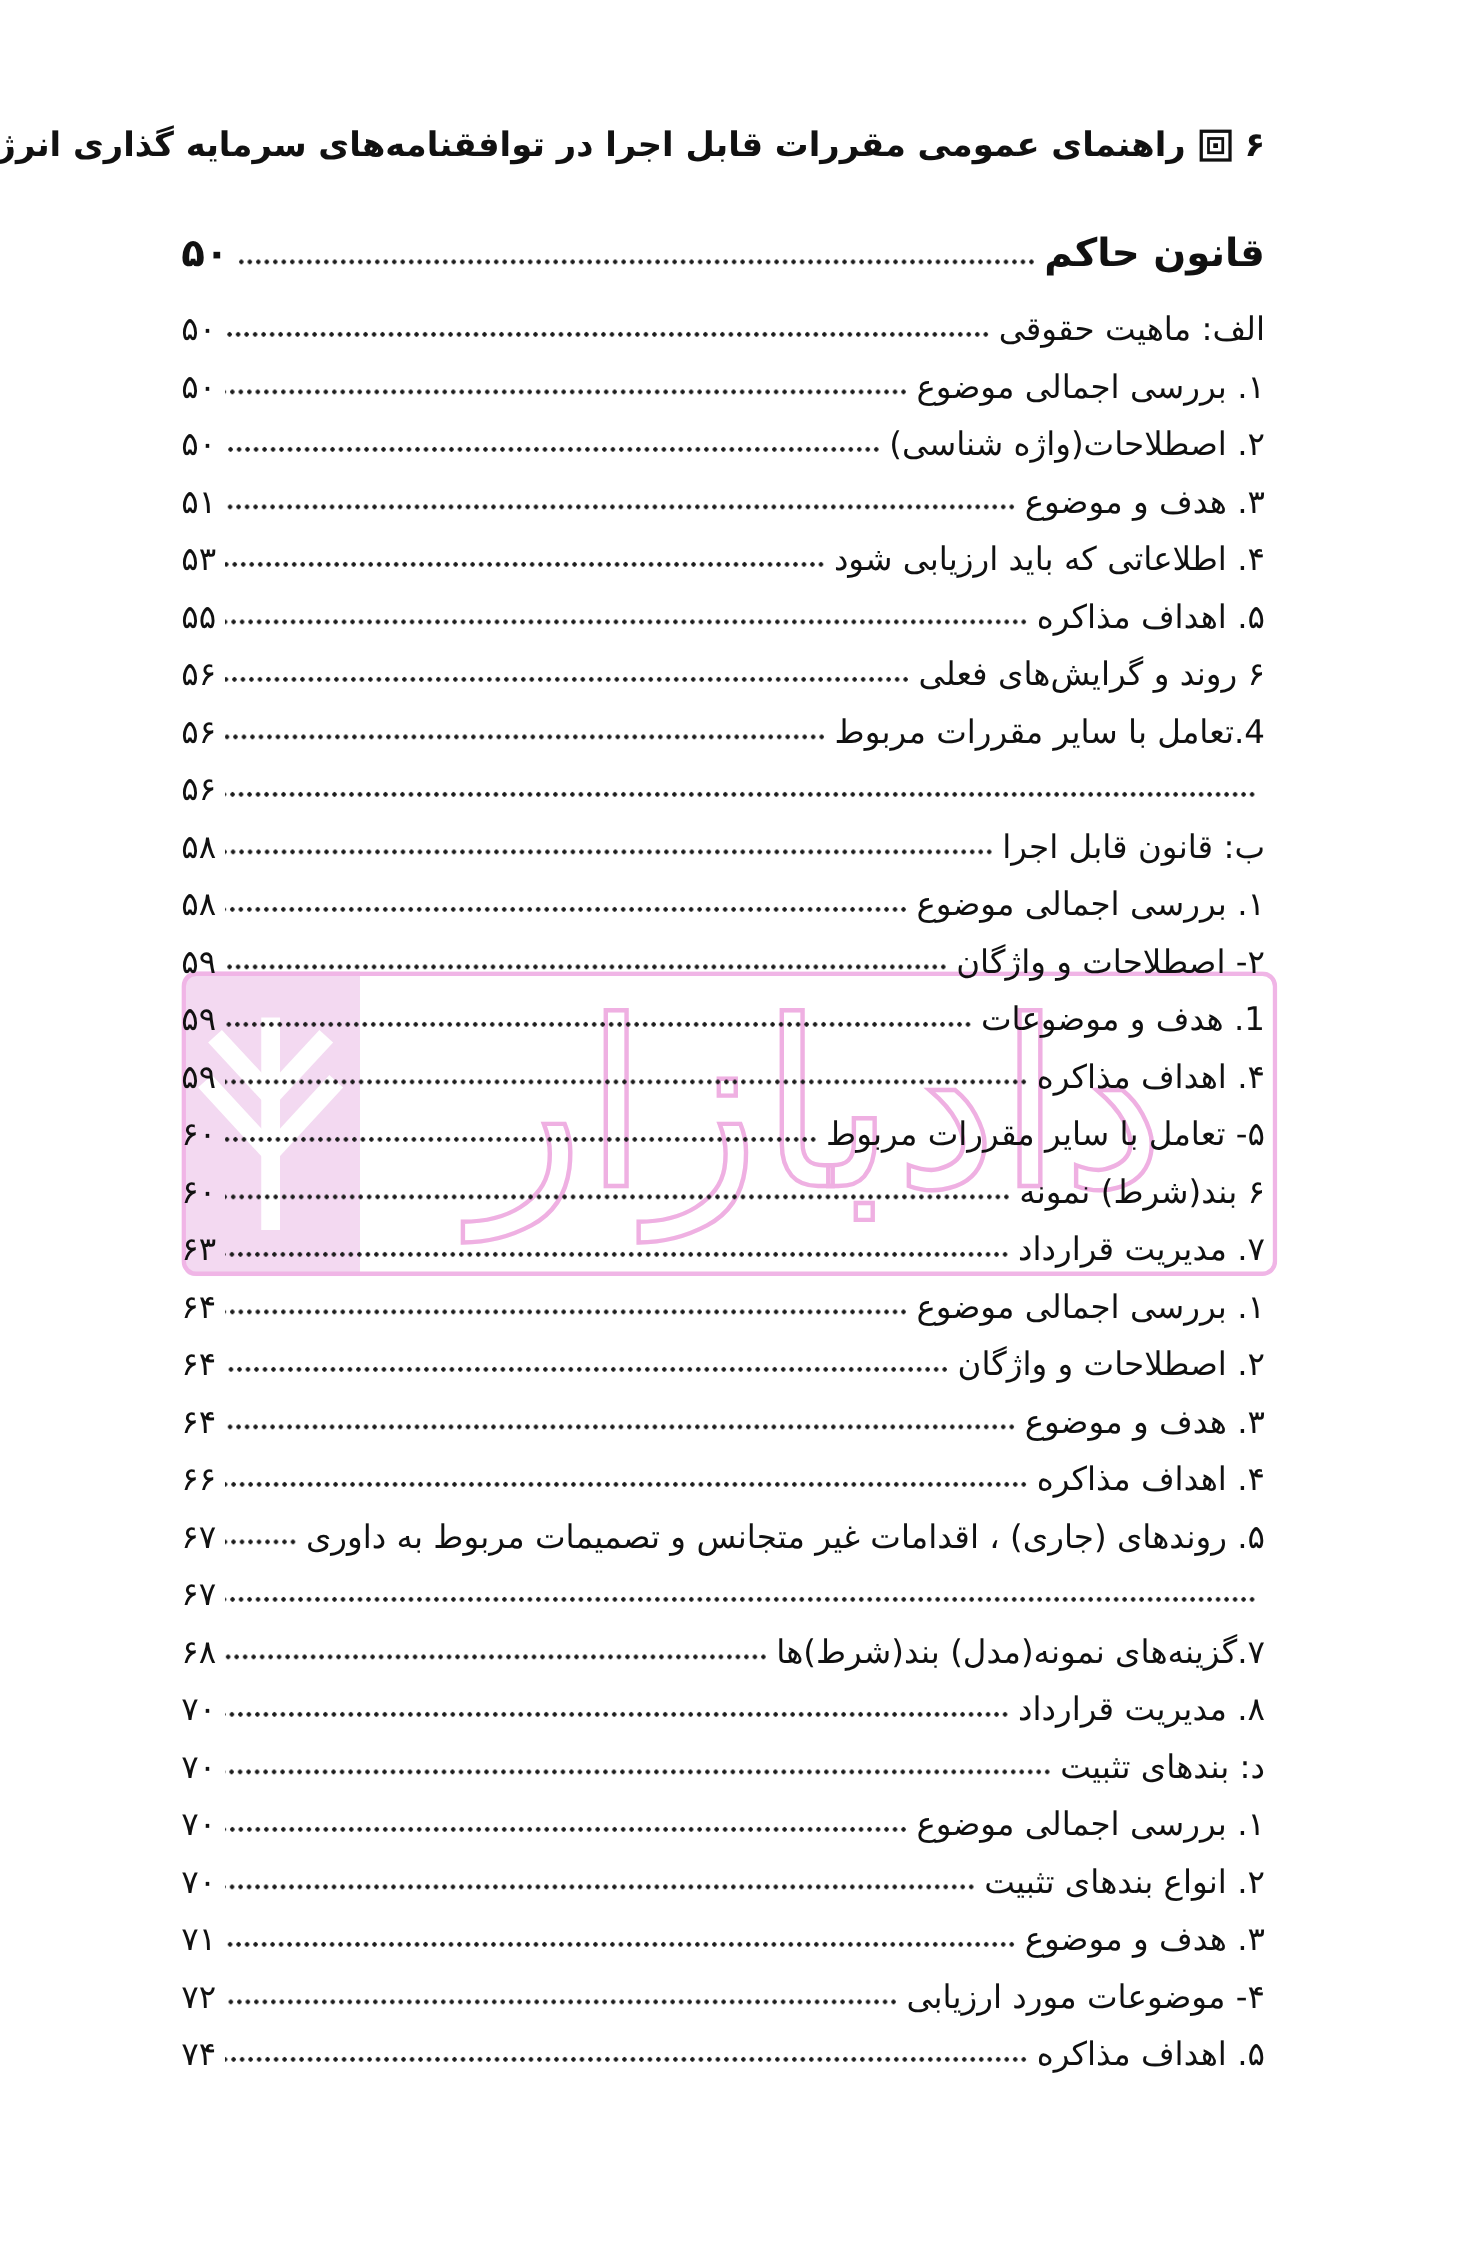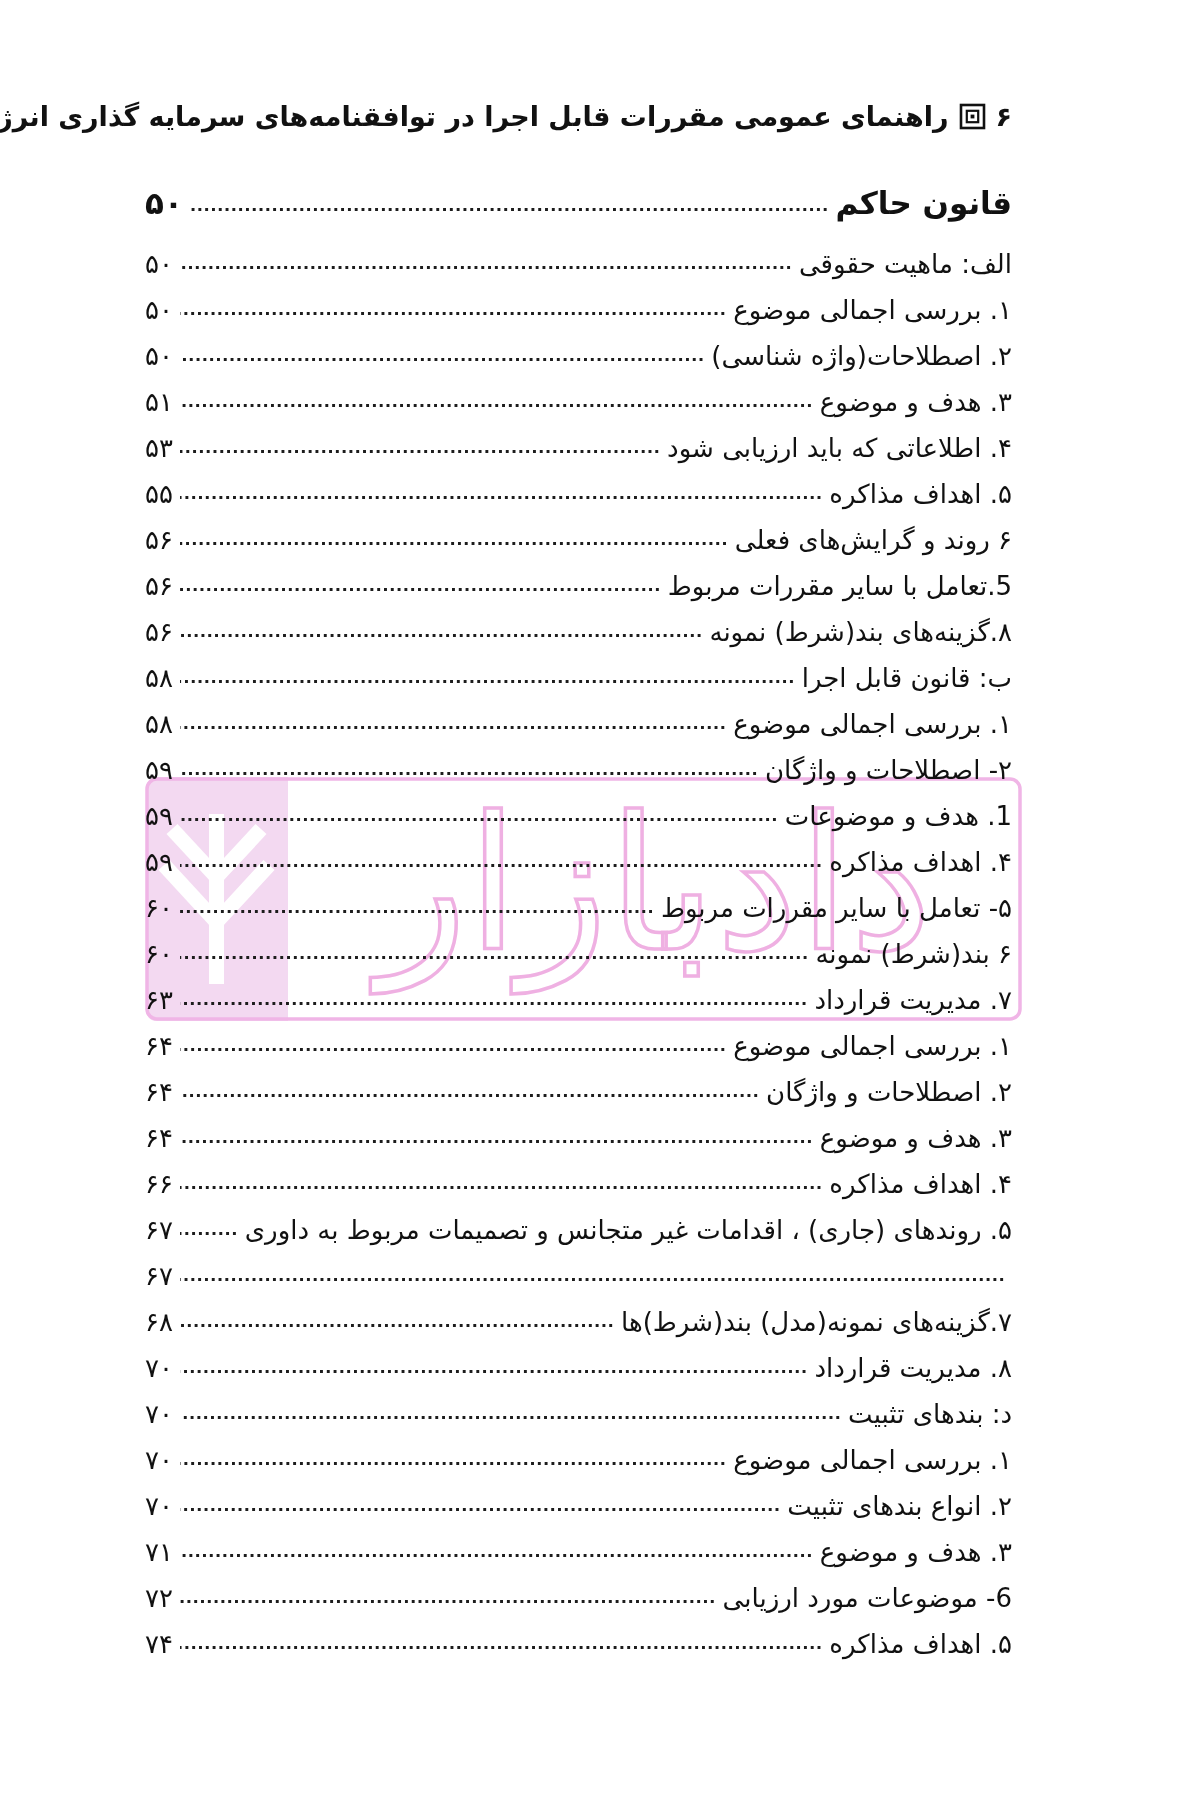--- a/index.html
+++ b/index.html
@@ -137,26 +137,25 @@
         <span class="toc-title">۵. اهداف مذاکره</span>
         <span class="toc-dots"></span>
         <span class="toc-page">۵۵</span>
       </div>
       <div class="toc-row">
         <span class="toc-title">۶ روند و گرایش‌های فعلی</span>
         <span class="toc-dots"></span>
         <span class="toc-page">۵۶</span>
       </div>
       <div class="toc-row">
-        <span class="toc-title">5.تعامل با سایر مقررات مربوط</span>
+        <span class="toc-title">4.تعامل با سایر مقررات مربوط</span>
         <span class="toc-dots"></span>
         <span class="toc-page">۵۶</span>
       </div>
       <div class="toc-row">
-        <span class="toc-title">۸.گزینه‌های بند(شرط) نمونه</span>
         <span class="toc-dots"></span>
         <span class="toc-page">۵۶</span>
       </div>
       <div class="toc-row">
         <span class="toc-title">ب: قانون قابل اجرا</span>
         <span class="toc-dots"></span>
         <span class="toc-page">۵۸</span>
       </div>
       <div class="toc-row">
         <span class="toc-title">۱. بررسی اجمالی موضوع</span>
@@ -246,21 +245,21 @@
         <span class="toc-title">۲. انواع بندهای تثبیت</span>
         <span class="toc-dots"></span>
         <span class="toc-page">۷۰</span>
       </div>
       <div class="toc-row">
         <span class="toc-title">۳. هدف و موضوع</span>
         <span class="toc-dots"></span>
         <span class="toc-page">۷۱</span>
       </div>
       <div class="toc-row">
-        <span class="toc-title">6- موضوعات مورد ارزیابی</span>
+        <span class="toc-title">۴- موضوعات مورد ارزیابی</span>
         <span class="toc-dots"></span>
         <span class="toc-page">۷۲</span>
       </div>
       <div class="toc-row">
         <span class="toc-title">۵. اهداف مذاکره</span>
         <span class="toc-dots"></span>
         <span class="toc-page">۷۴</span>
       </div>
     </div>
 

